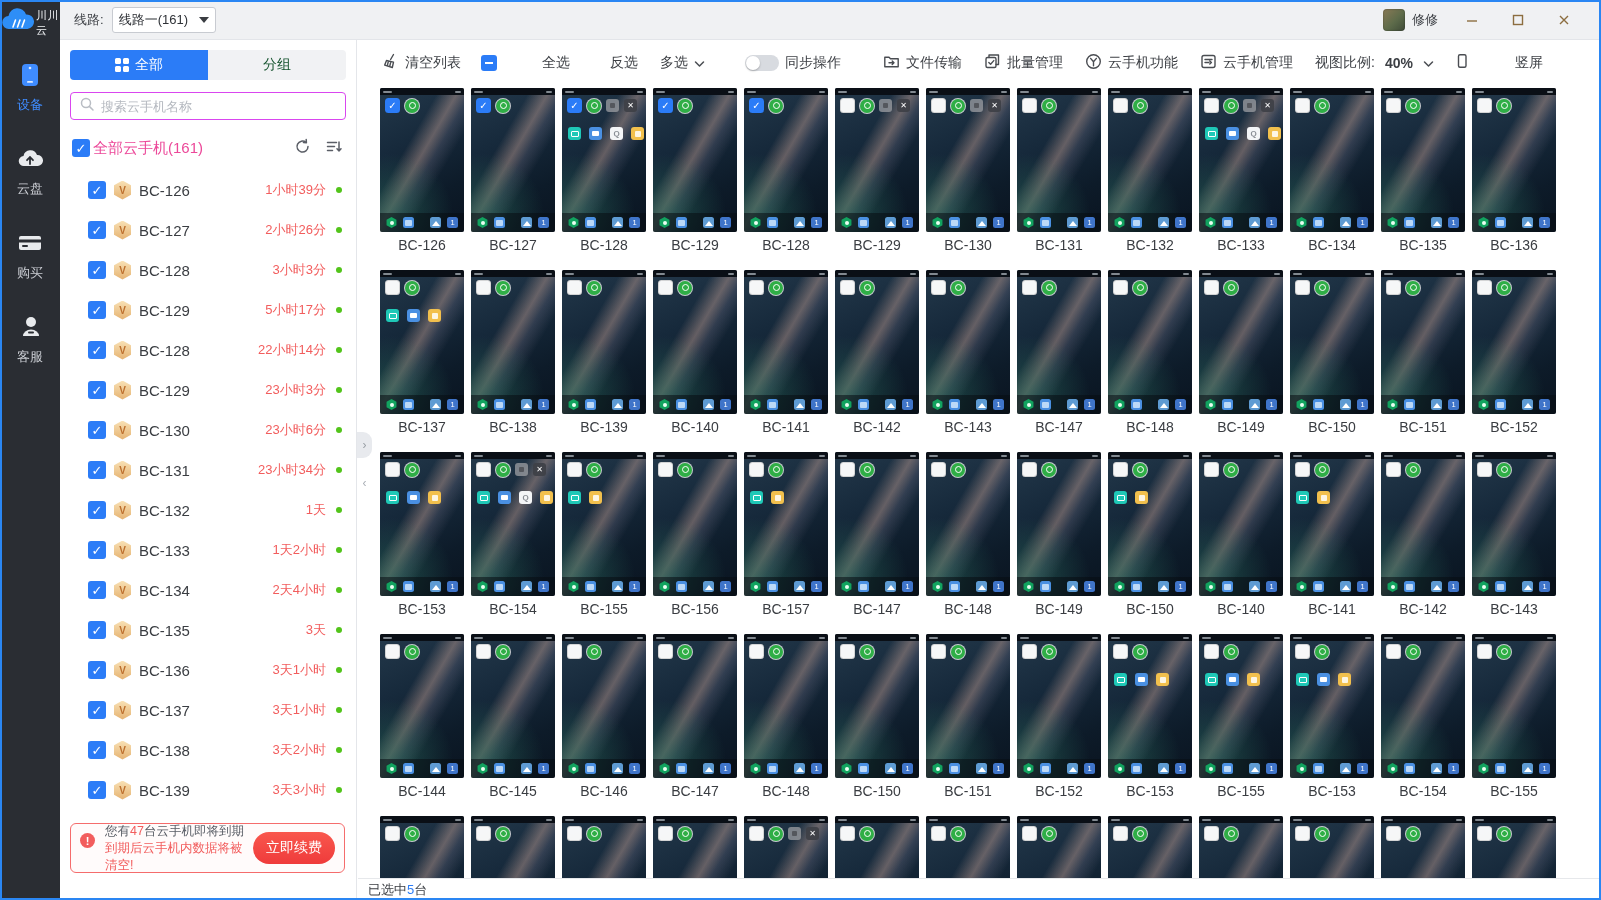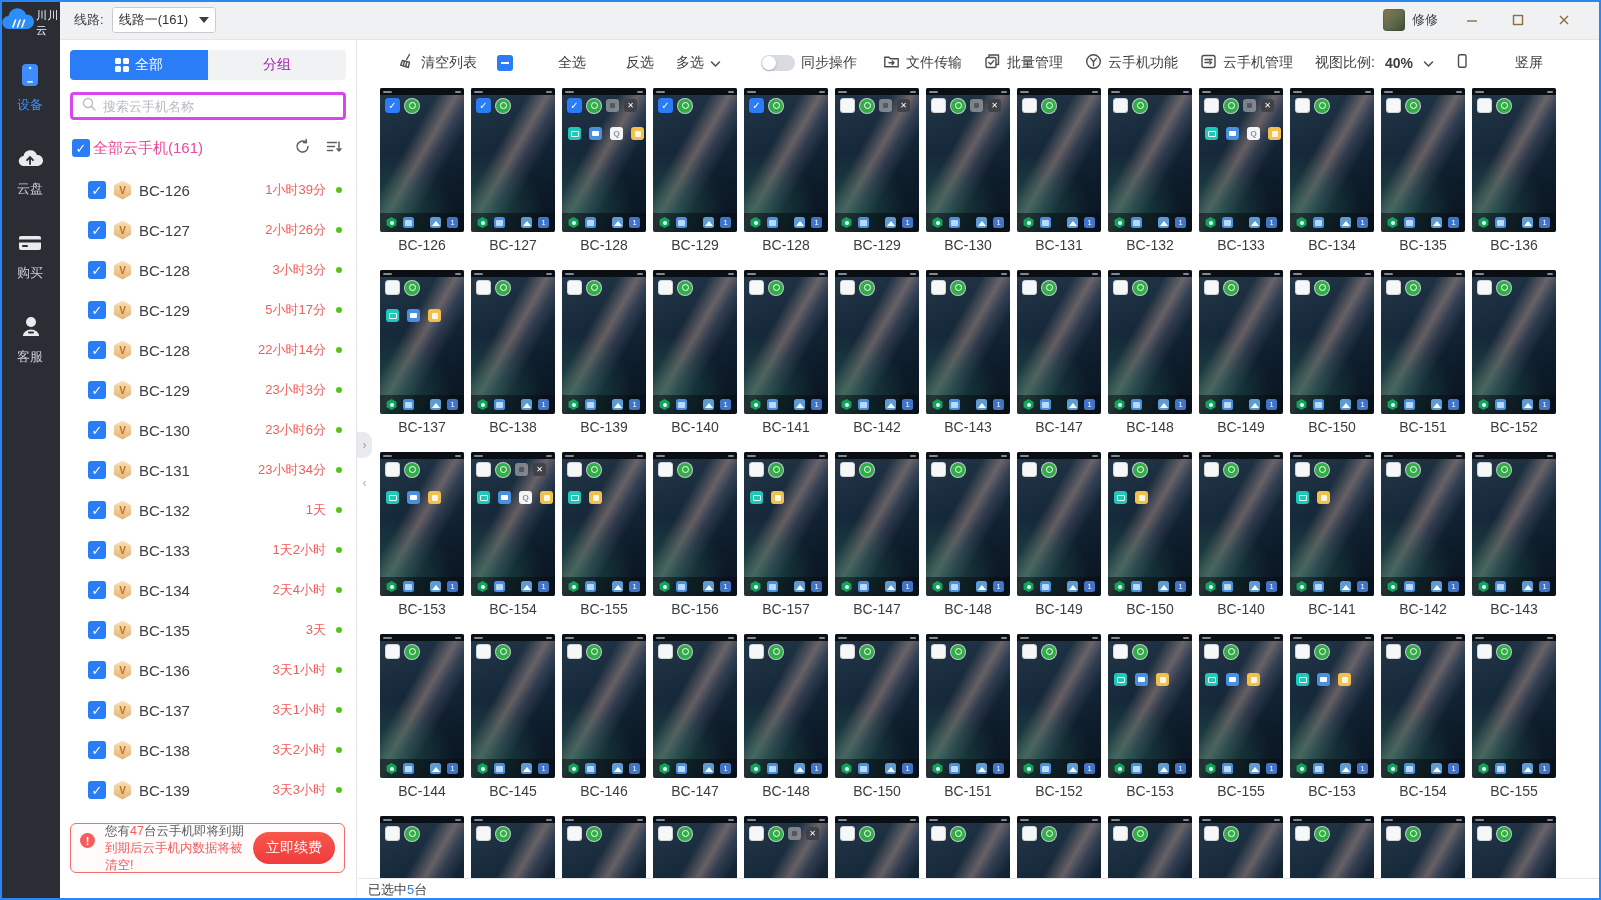--- a/index.html
+++ b/index.html
@@ -32,25 +32,25 @@
   .nav-item { margin-top:32px; display:flex; flex-direction:column; align-items:center; gap:5px;
               font-size:13px; color:#c9ccd2; cursor:pointer; }
   .nav-item.first { margin-top:24px; }
   .nav-item.active { color:#3f8cff; }
 
   
   .panel { position:absolute; left:60px; top:40px; width:297px; bottom:0; background:#fff;
            border-right:1px solid #e4e6ea; }
   .tabs { margin:10px 10px 0 10px; height:30px; display:flex; border-radius:4px; overflow:hidden; background:#f1f2f4; }
   .tab { flex:1; display:flex; align-items:center; justify-content:center; gap:6px; font-size:14px;
-         color:#a21caf; cursor:pointer; }
+         color:#14532d; cursor:pointer; }
   .tab.active { background:#2b7cf7; color:#fff; }
   .tab-grid-icon { display:grid; grid-template-columns:6px 6px; grid-template-rows:6px 6px; gap:2px; }
   .tab-grid-icon i { background:#fff; border-radius:1.5px; }
-  .searchbox { margin:12px 10px 0 10px; height:28px; border:3px solid #d946ef; border-radius:4px;
+  .searchbox { margin:12px 10px 0 10px; height:28px; border:1px solid #d946ef; border-radius:4px;
                display:flex; align-items:center; padding:0 8px; }
   .searchbox input { border:none; outline:none; flex:1; font-size:13px; color:#333;
                      font-family:"Liberation Sans","DejaVu Sans",sans-serif; }
   .searchbox input::placeholder { color:#b4b8bf; }
   .selall-row { margin:14px 14px 0 12px; height:28px; display:flex; align-items:center; }
   .checkbox { width:18px; height:18px; border-radius:3px; background:#2b7cf7; color:#fff; font-size:13px;
               display:flex; align-items:center; justify-content:center; flex:none; cursor:pointer; }
   .selall-label { font-size:15px; color:#ec4899; margin-left:3px; }
   .panel-acts { margin-left:auto; display:flex; align-items:center; gap:14px; }
   .panel-acts svg { cursor:pointer; }
@@ -77,21 +77,21 @@
 
   
   .handle { position:absolute; left:357px; width:15px; height:26px; background:#e8eaee; color:#9aa0a6;
             display:flex; align-items:center; justify-content:center; border-radius:0 9px 9px 0;
             font-size:12px; cursor:pointer; z-index:6; }
   .handle.h1 { top:432px; }
   .handle.h2 { top:470px; background:transparent; color:#aab0b7; }
 
   
   .toolbar { position:absolute; left:358px; top:40px; right:0; height:45px; background:#fff;
-             display:flex; align-items:center; padding:0 58px 0 40px; font-size:14px; color:#3c3f44; }
+             display:flex; align-items:center; padding:0 58px 0 24px; font-size:14px; color:#3c3f44; }
   .t-item { display:flex; align-items:center; gap:6px; cursor:pointer; white-space:nowrap; }
   .t-item svg { flex:none; }
   .cb-ind { width:16px; height:16px; border-radius:3px; background:#2b7cf7; position:relative; }
   .cb-ind::after { content:""; position:absolute; left:4px; right:4px; top:7px; height:2px; background:#fff; }
   .toggle { width:34px; height:16px; border-radius:8px; background:#d8dbe0; position:relative; flex:none; cursor:pointer; }
   .toggle::after { content:""; position:absolute; left:1px; top:1px; width:14px; height:14px; border-radius:50%;
                    background:#fff; box-shadow:0 1px 2px rgba(0,0,0,.25); }
   .sp { flex:1; }
   .gap28 { margin-left:20px;gap:45px; } .gap22 { margin-left:22px; } .gap40 { margin-left:40px; }
 

